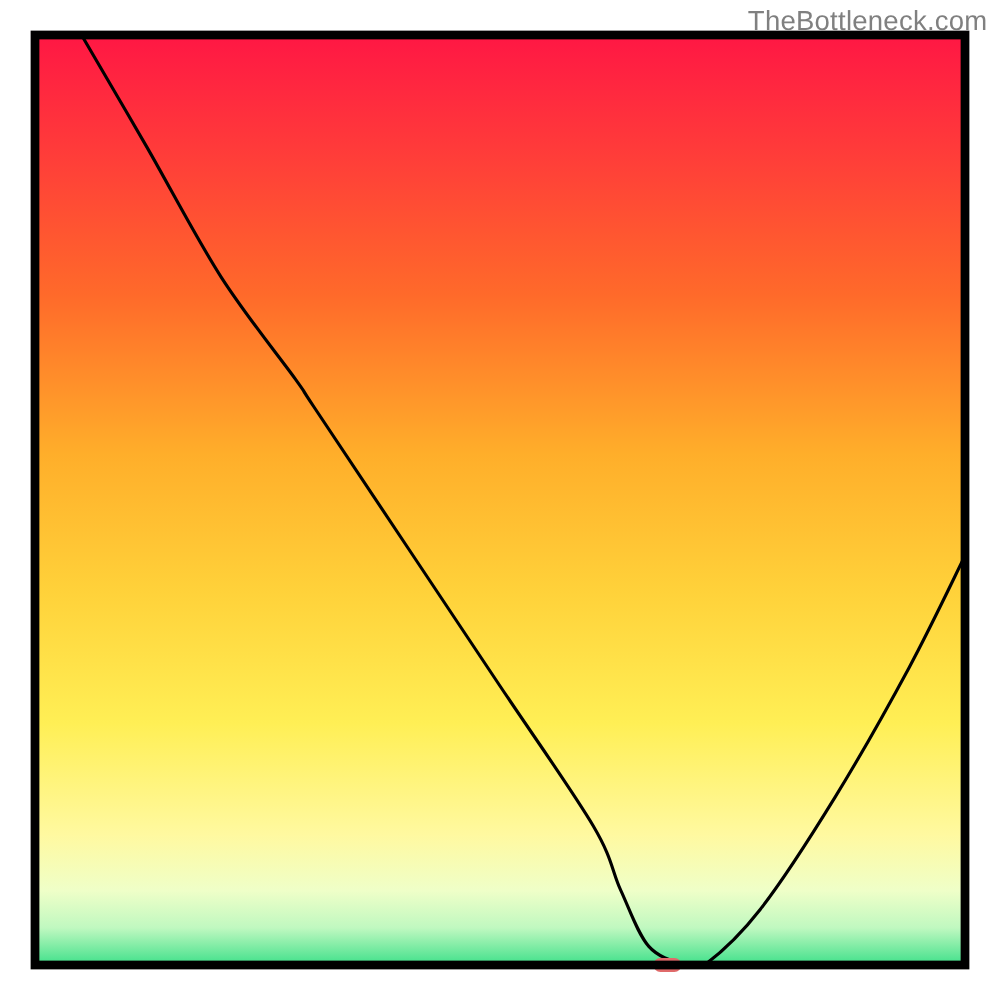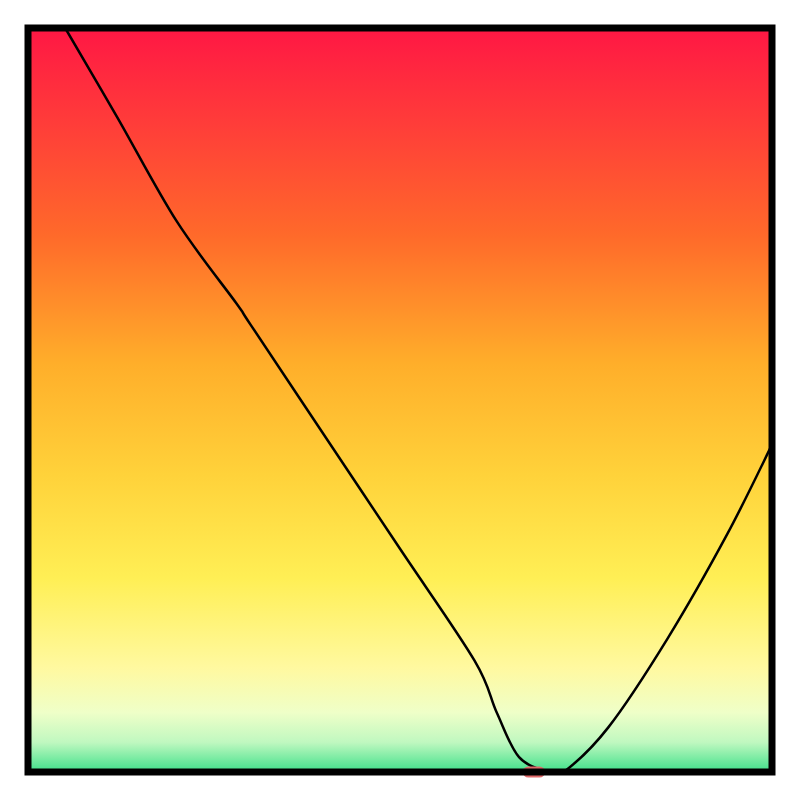--- a/index.html
+++ b/index.html
@@ -31,20 +31,21 @@
     top: 0;
     left: 0;
     width: 800px;
     height: 800px;
   }
 </style>
 </head>
 <body>
 
 <div class="container">
+  <div class="watermark">TheBottleneck.com</div>
   <svg class="plot" viewBox="0 0 800 800">
     <defs>
       <linearGradient id="bg-grad" x1="0" y1="0" x2="0" y2="1">
           <stop offset="0%" stop-color="#ff1744"></stop>
           <stop offset="12%" stop-color="#ff3a3a"></stop>
           <stop offset="28.000000000000004%" stop-color="#ff6a2a"></stop>
           <stop offset="45%" stop-color="#ffae2a"></stop>
           <stop offset="60%" stop-color="#ffd23a"></stop>
           <stop offset="74%" stop-color="#ffef55"></stop>
           <stop offset="86%" stop-color="#fff9a0"></stop>

